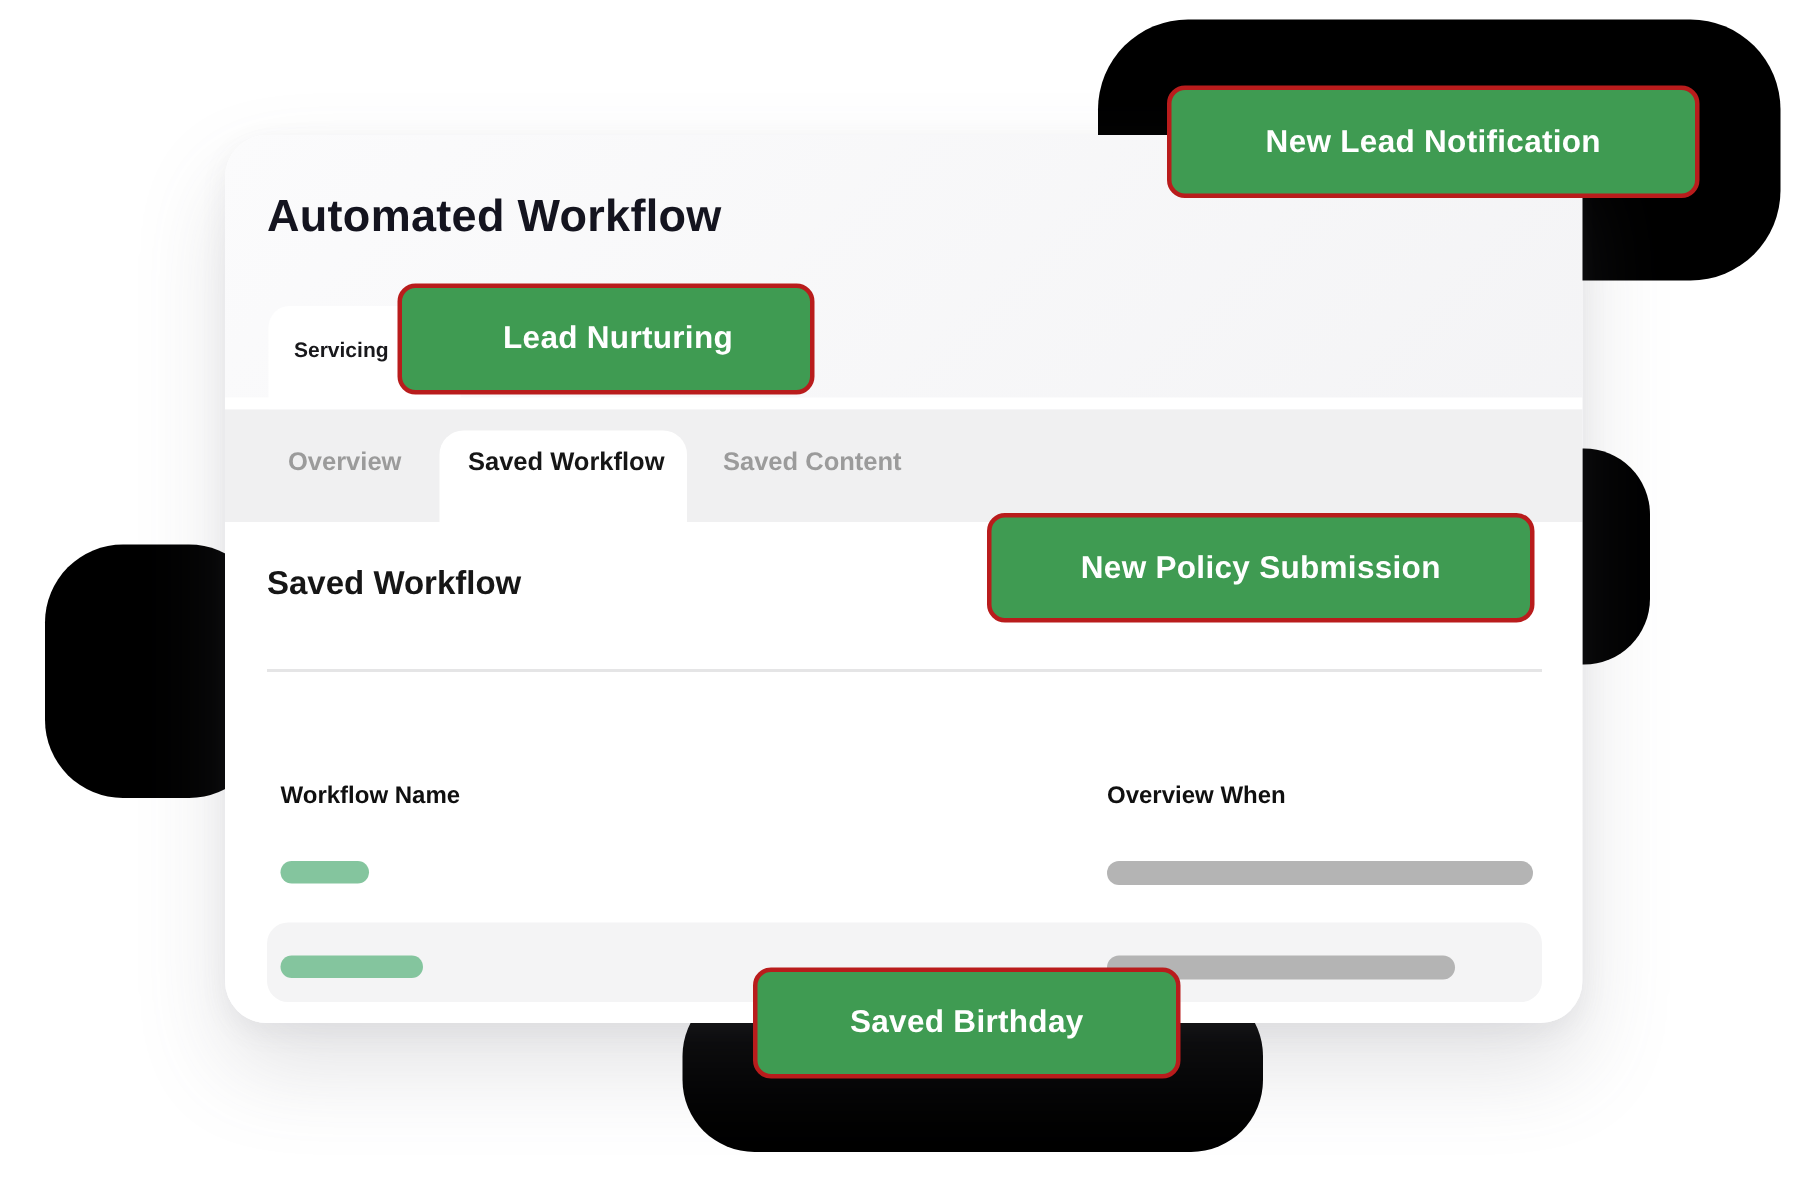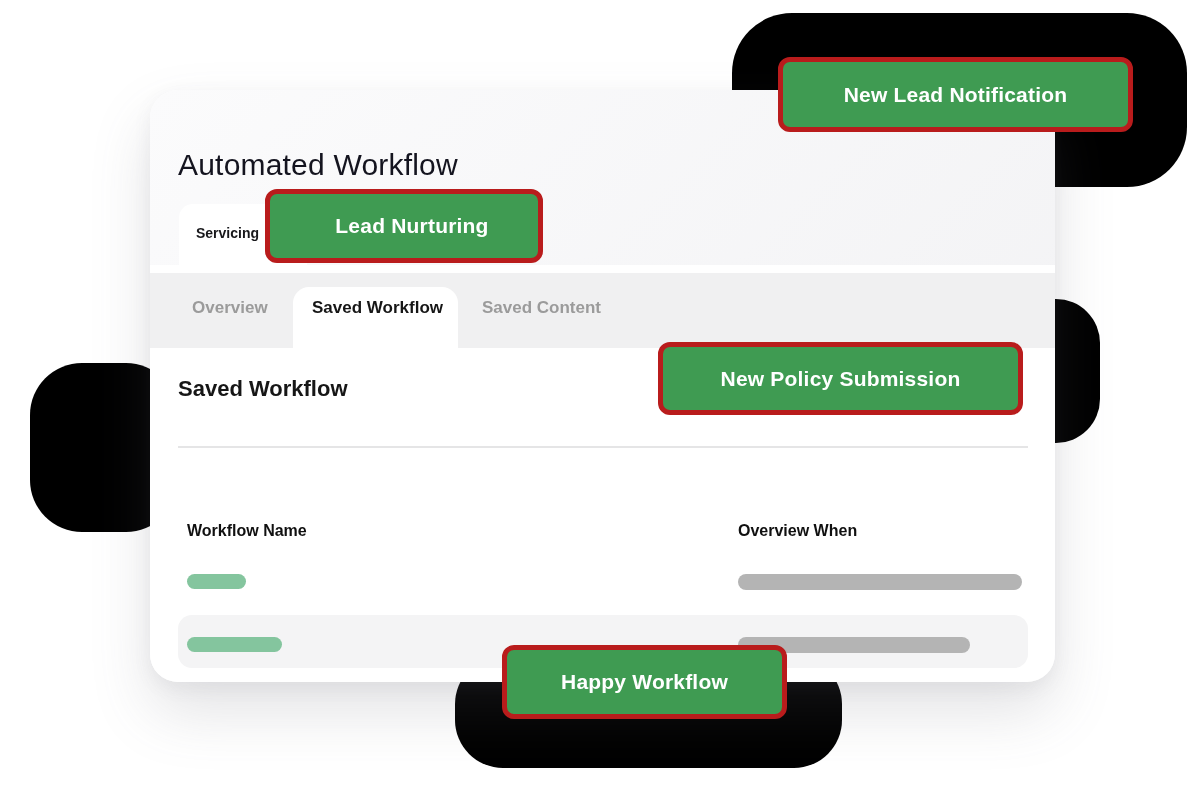--- a/index.html
+++ b/index.html
@@ -21,21 +21,21 @@
   
   .card {
     position:absolute; left:150px; top:90px; width:905px; height:592px;
     border-radius:28px; z-index:2; overflow:hidden;
     background:linear-gradient(135deg,#fbfbfc 0%,#f1f1f3 100%);
     box-shadow:0 30px 60px rgba(100,100,110,0.18), 0 6px 18px rgba(100,100,110,0.08);
   }
 
   .card-title {
     position:absolute; left:28px; top:38px;
-    font-size:30px; font-weight:400; color:#14141f; letter-spacing:0.2px;margin-top:20px;
+    font-size:30px; font-weight:700; color:#14141f; letter-spacing:0.2px;
   }
 
   
   .tab-servicing {
     position:absolute; left:29px; top:114px; width:128px; height:69px;
     background:#ffffff; border-radius:14px 14px 0 0;
   }
   .tab-servicing .tab-label {
     position:absolute; left:17px; top:21px;
     font-size:14px; font-weight:bold; color:#18181b;
@@ -79,21 +79,21 @@
   .row2-bg {
     position:absolute; left:28px; top:267px; width:850px; height:53px;
     background:#f4f4f5; border-radius:14px;
   }
   .row2-name    { left:37px;  top:289px; width:95px;  }
   .row2-trigger { left:588px; top:289px; width:232px; }
 
   
   .badge {
     position:absolute; z-index:5;
-    background:#3f9b52; border:5px solid #b91c1c; border-radius:12px;
+    background:#3f9b52; border:3px solid #b91c1c; border-radius:12px;
     display:flex; align-items:center; justify-content:center;
     color:#ffffff; font-size:21px; font-weight:bold; letter-spacing:0.2px;
     white-space:nowrap;
   }
   .badge-new-lead-notification { left:778px; top:57px;  width:355px; height:75px; }
   .badge-lead-nurturing        { left:265px; top:189px; width:278px; height:74px;padding-left:16px; }
   .badge-new-policy-submission { left:658px; top:330px; width:365px; height:73px;margin-top:12px; }
   .badge-new-client-welcome    { left:57px;  top:405px; width:343px; height:72px; }
   .badge-happy-birthday        { left:502px; top:645px; width:285px; height:74px; }
 </style>
@@ -137,15 +137,15 @@
       <div class="row2-bg"></div>
       <div class="pill pill-green row2-name"></div>
       <div class="pill pill-gray row2-trigger"></div>
     </div>
 
   </div>
 
   <div class="badge badge-new-lead-notification">New Lead Notification</div>
   <div class="badge badge-lead-nurturing">Lead Nurturing</div>
   <div class="badge badge-new-policy-submission">New Policy Submission</div>
-  <div class="badge badge-happy-birthday">Happy Workflow</div>
+  <div class="badge badge-happy-birthday">Saved Birthday</div>
 
 </div>
 
 </body></html>

